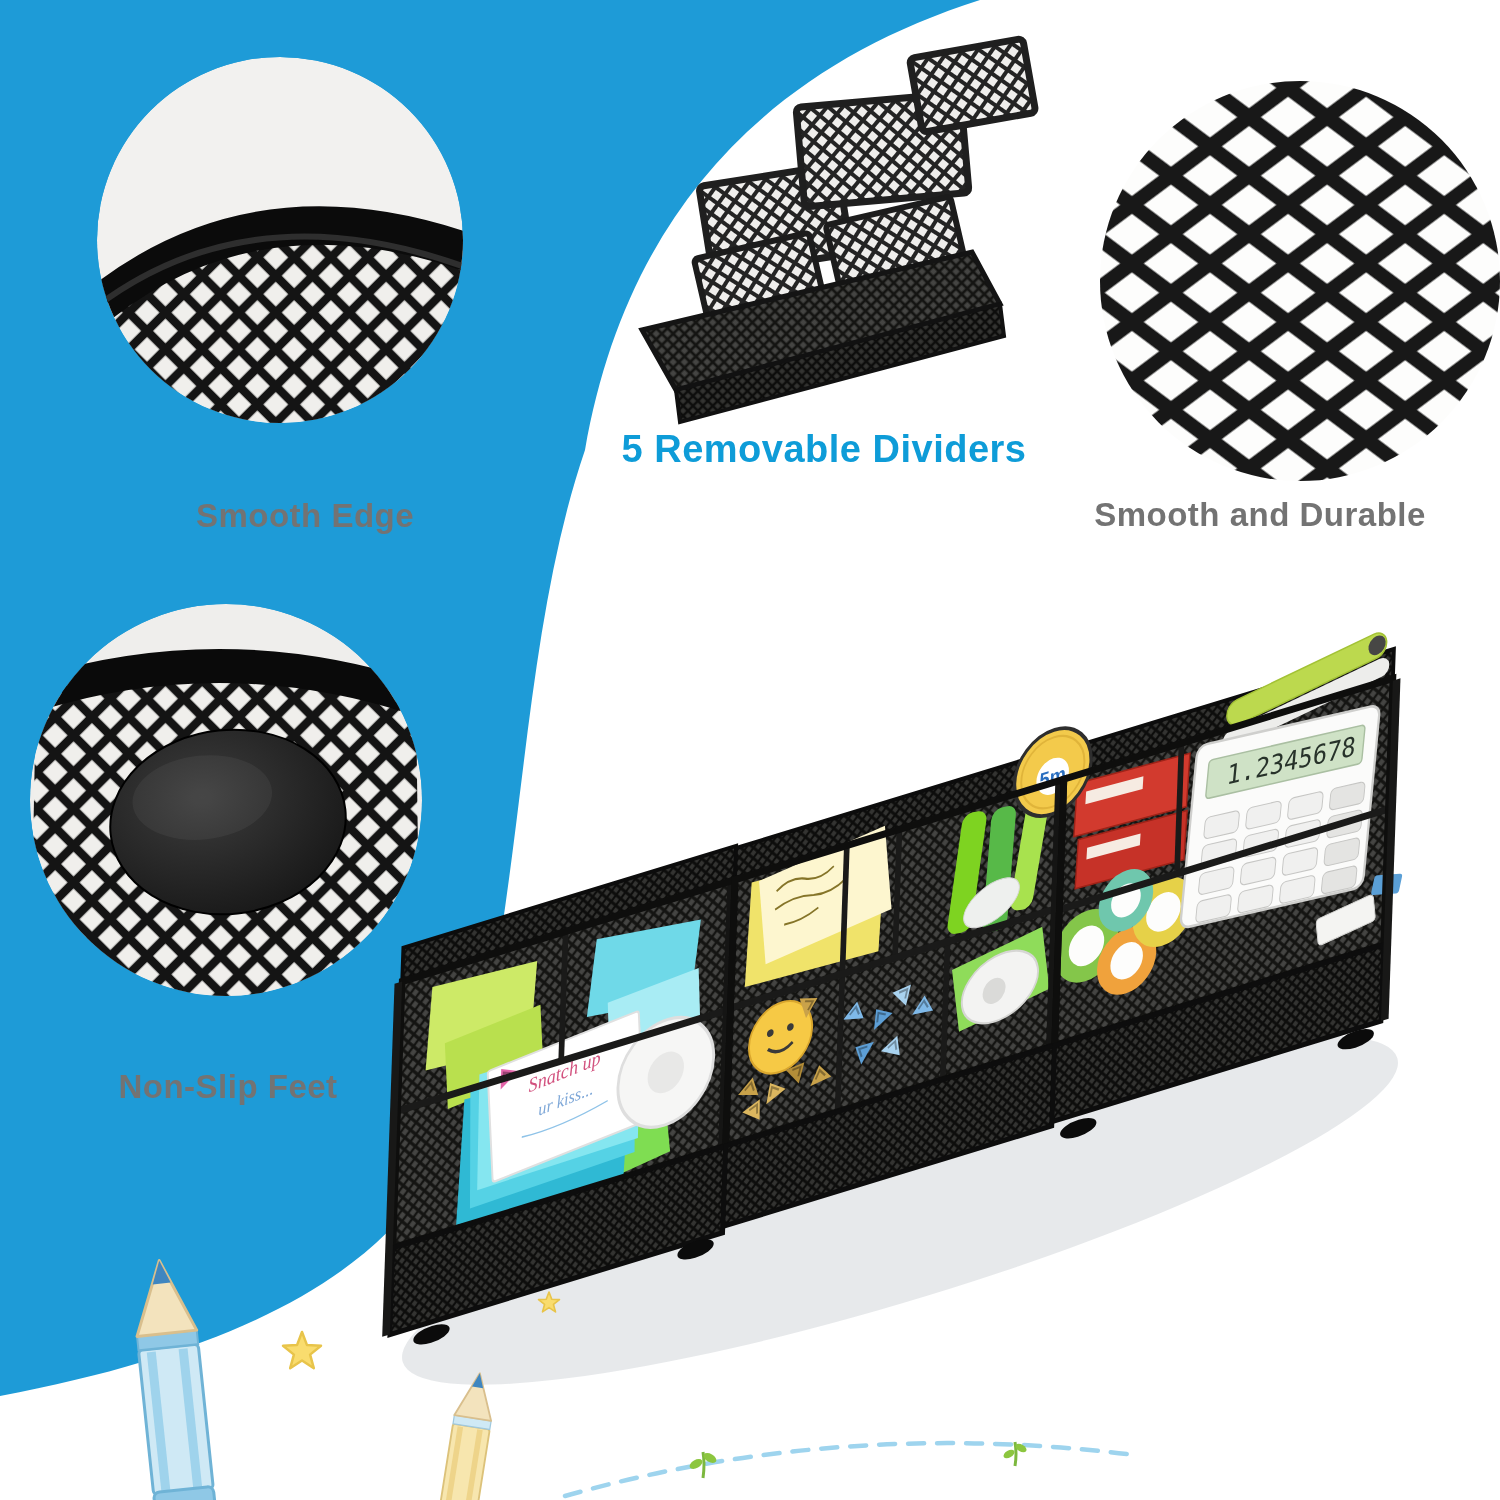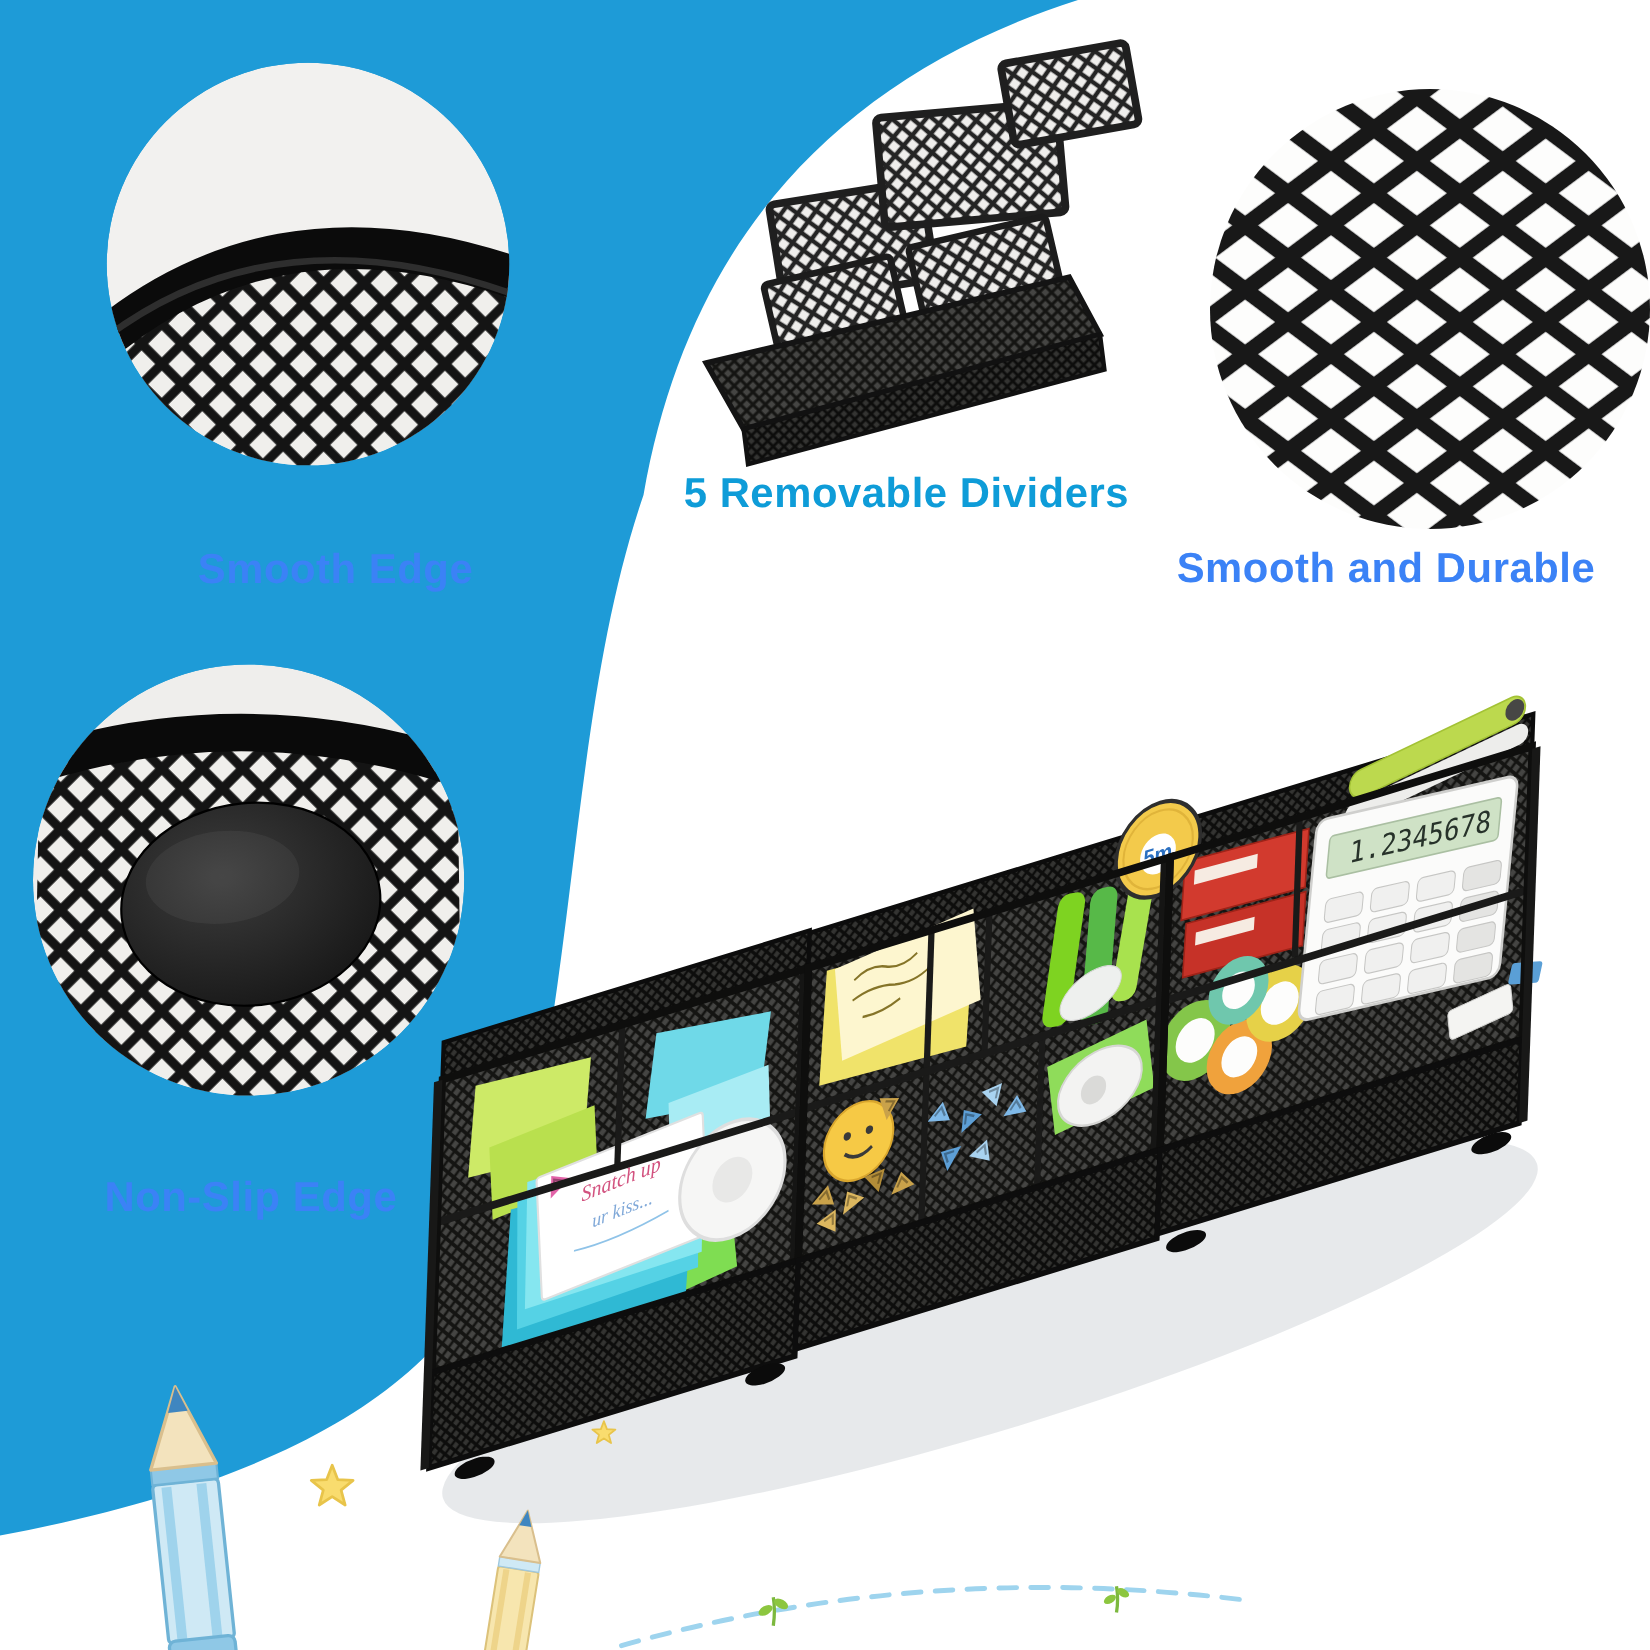--- a/index.html
+++ b/index.html
@@ -4,21 +4,21 @@
 <style>
   html,body{margin:0;padding:0;background:#ffffff;}
   .stage{
     position:relative;width:1500px;height:1500px;overflow:hidden;
     background:#ffffff;font-family:"Liberation Sans",sans-serif;
   }
   .stage svg{position:absolute;left:0;top:0;}
   .label{
     position:absolute;transform:translateX(-50%);white-space:nowrap;
     font-family:"Liberation Sans",sans-serif;font-weight:bold;
-    font-size:38px;letter-spacing:.5px;color:#3b82f6;
+    font-size:33px;letter-spacing:.5px;color:#737373;
   }
   .label.accent{color:#0E9CD8;font-size:38px;}
 </style>
 </head>
 <body>
 
 <div class="stage">
 
 <svg width="1500" height="1500" viewBox="0 0 1500 1500">
   <defs>
@@ -287,15 +287,15 @@
       <path d="M 0 0 Q 2 -12 0 -24" stroke="#7cb83e" stroke-width="3" fill="none"></path>
       <ellipse cx="-6" cy="-12" rx="6" ry="3.5" fill="#8cc63f" transform="rotate(-30 -6 -12)"></ellipse>
       <ellipse cx="6" cy="-18" rx="6" ry="3.5" fill="#8cc63f" transform="rotate(30 6 -18)"></ellipse>
     </g>
   </g>
 </svg>
 
   <div class="label" style="left:305px;top:497px">Smooth Edge</div>
   <div class="label accent" style="left:824px;top:428px">5 Removable Dividers</div>
   <div class="label" style="left:1260px;top:496px">Smooth and Durable</div>
-  <div class="label" style="left:228px;top:1068px">Non-Slip Edge</div>
+  <div class="label" style="left:228px;top:1068px">Non-Slip Feet</div>
 
 </div>
 
 </body></html>

